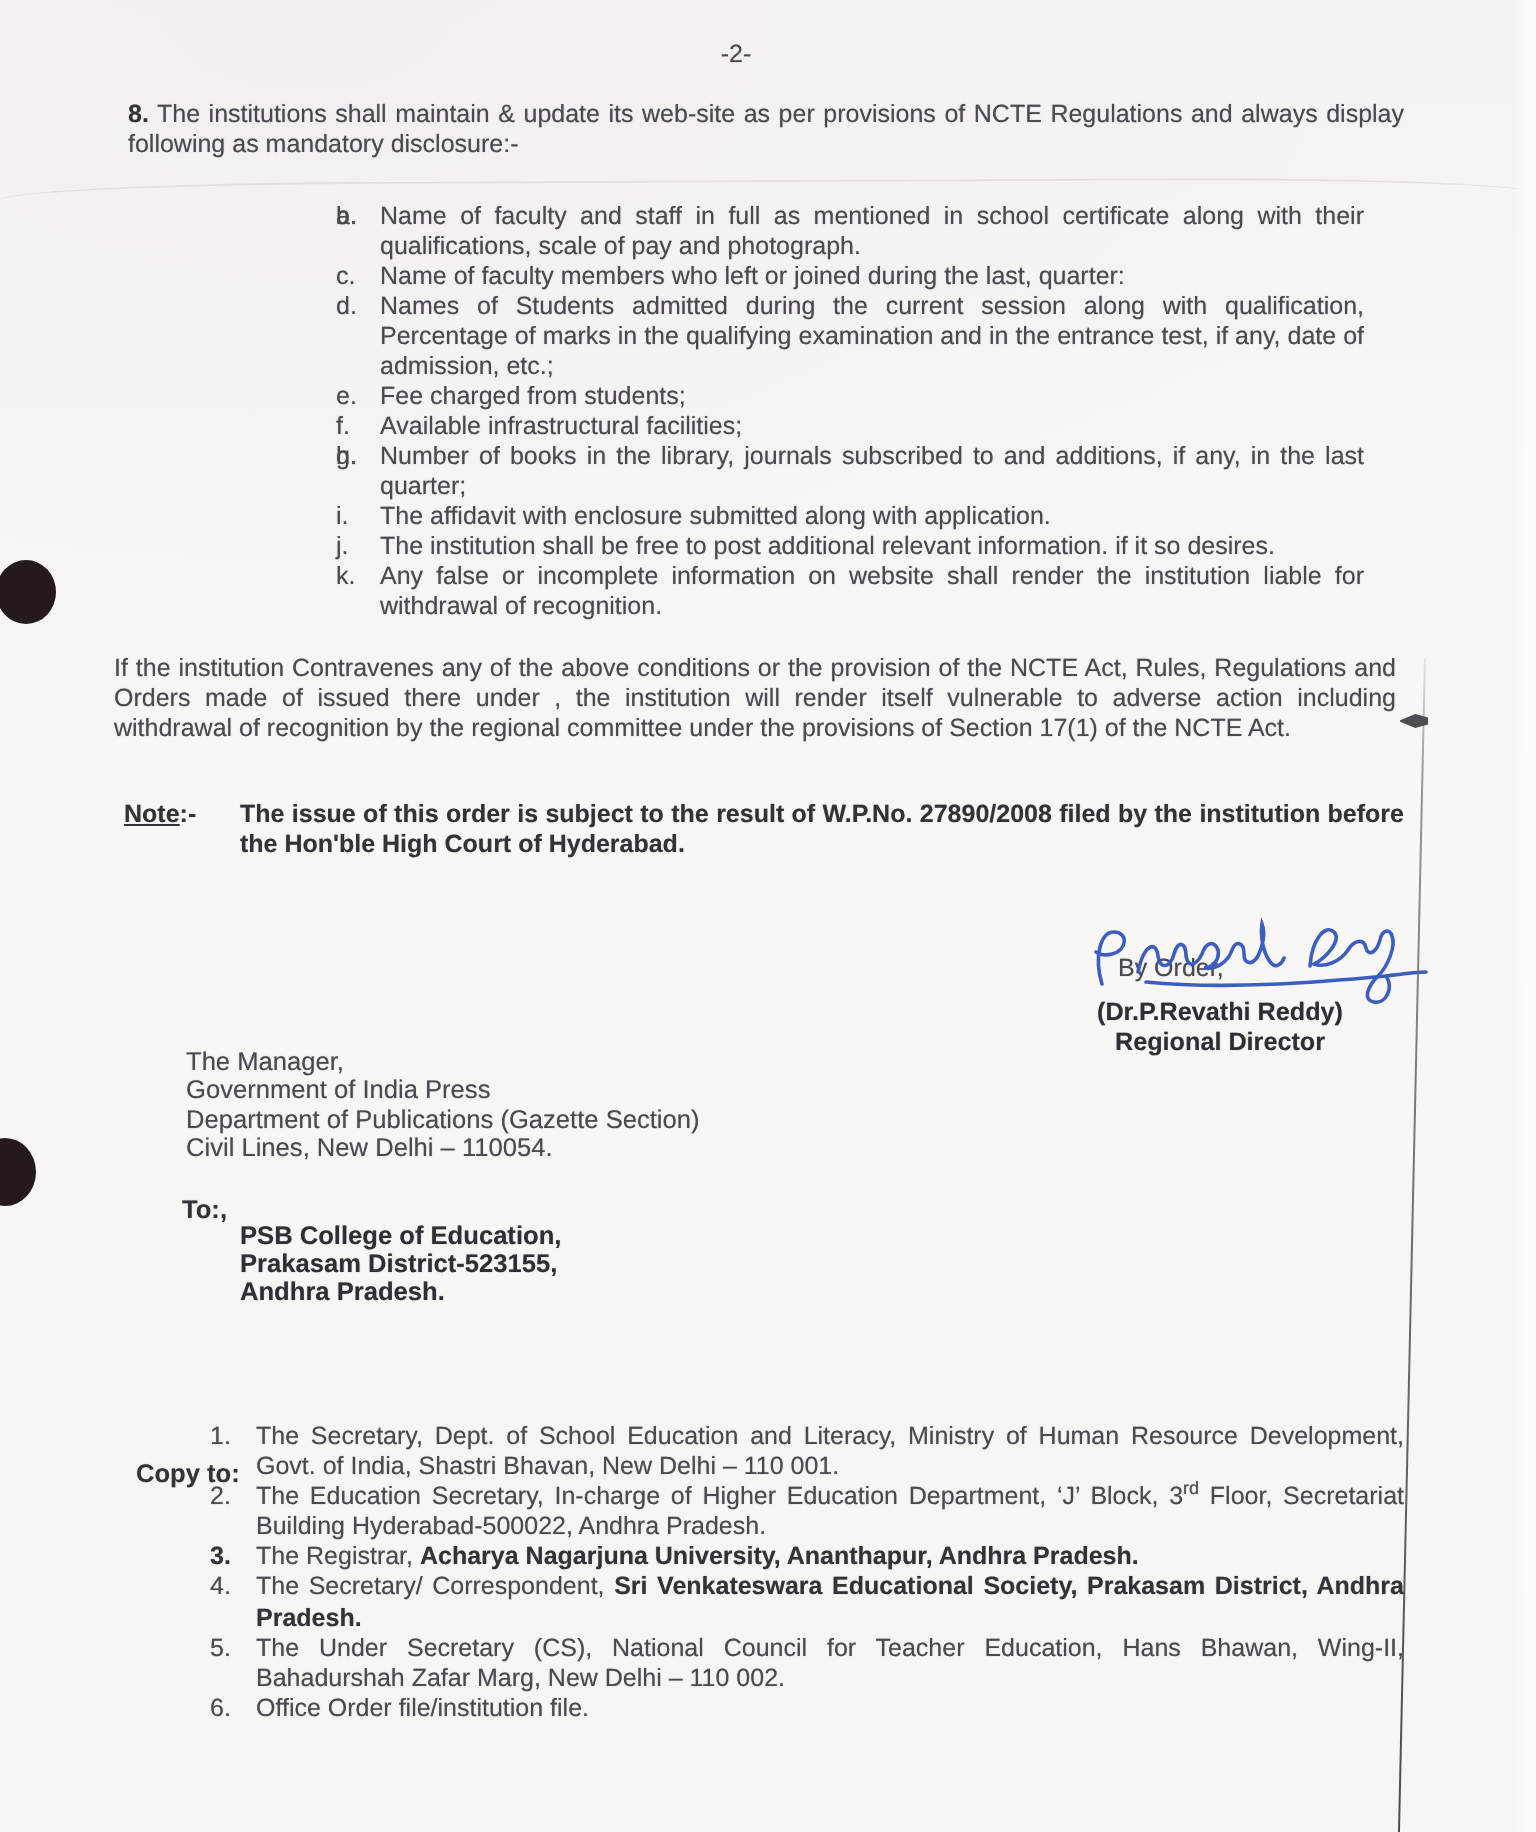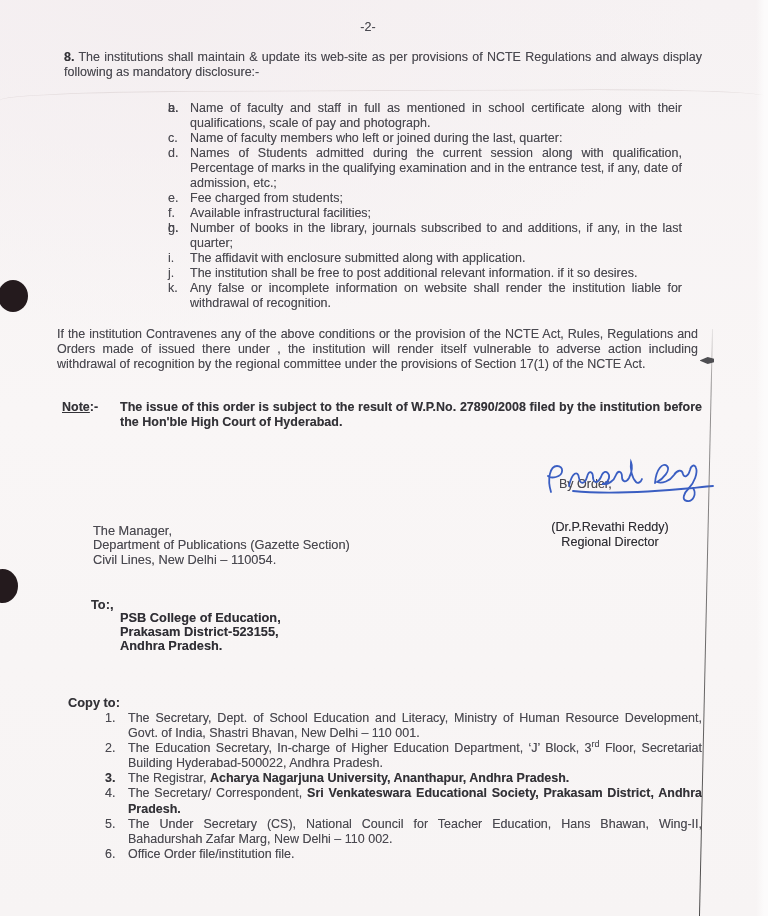--- a/index.html
+++ b/index.html
@@ -28,28 +28,28 @@
   .disclist .mk{position:absolute;left:0;top:0;}
   
   .contra{left:57px;top:327px;width:641px;}
   
   .note{left:62px;top:400px;width:640px;padding-left:58px;box-sizing:border-box;font-weight:bold;color:#333237;}
   .note .lbl{position:absolute;left:0;top:0;}
   .note .lbl u{text-decoration:underline;}
   
   .byorder{left:559px;top:437px;font-size:12.5px;margin-top:40px;}
   .sig{left:543px;top:455px;width:172px;height:52px;}
-  .signame{left:535px;top:499px;width:150px;text-align:center;font-weight:normal;color:#2f2e34;font-size:12.6px;line-height:14.5px;margin-top:21px;}
+  .signame{left:535px;top:499px;width:150px;text-align:center;font-weight:bold;color:#2f2e34;font-size:12.6px;line-height:14.5px;}
   
   .manager{left:93px;top:524px;font-size:12.8px;line-height:14.3px;}
   
   .tolbl{left:62px;top:597px;font-weight:bold;color:#333237;font-size:12.8px;margin-left:29px;}
   .tolines{left:120px;top:611px;font-weight:bold;color:#2f2e34;font-size:12.8px;line-height:14.2px;}
   
-  .copylbl{left:68px;top:695px;font-weight:bold;color:#333237;font-size:12.8px;}
+  .copylbl{left:68px;top:729px;font-weight:bold;color:#333237;font-size:12.8px;}
   .copylist{left:62px;top:711px;width:640px;}
   .copylist .ci{position:relative;padding-left:66px;box-sizing:border-box;line-height:15.1px;}
   .copylist .num{position:absolute;left:43px;top:0;}
   sup{font-size:9px;line-height:0;}
   
   .punch{position:absolute;border-radius:50%;background:#241a1d;}
   .punch1{left:-2px;top:280px;width:30px;height:32px;}
   .punch2{left:-13px;top:569px;width:31px;height:34px;}
   .crease-v{
     position:absolute;left:712px;top:329px;width:1px;height:588px;
@@ -109,20 +109,21 @@
     </g>
   </svg>
 
   <div class="abs signame">
     <div>(Dr.P.Revathi Reddy)</div>
     <div>Regional Director</div>
   </div>
 
   <div class="abs manager">
     <div>The Manager,</div>
+    <div>Government of India Press</div>
     <div>Department of Publications (Gazette Section)</div>
     <div>Civil Lines, New Delhi – 110054.</div>
   </div>
 
   <div class="abs tolbl">To:,</div>
   <div class="abs tolines">
     <div>PSB College of Education,</div>
     <div>Prakasam District-523155,</div>
     <div>Andhra Pradesh.</div>
   </div>

